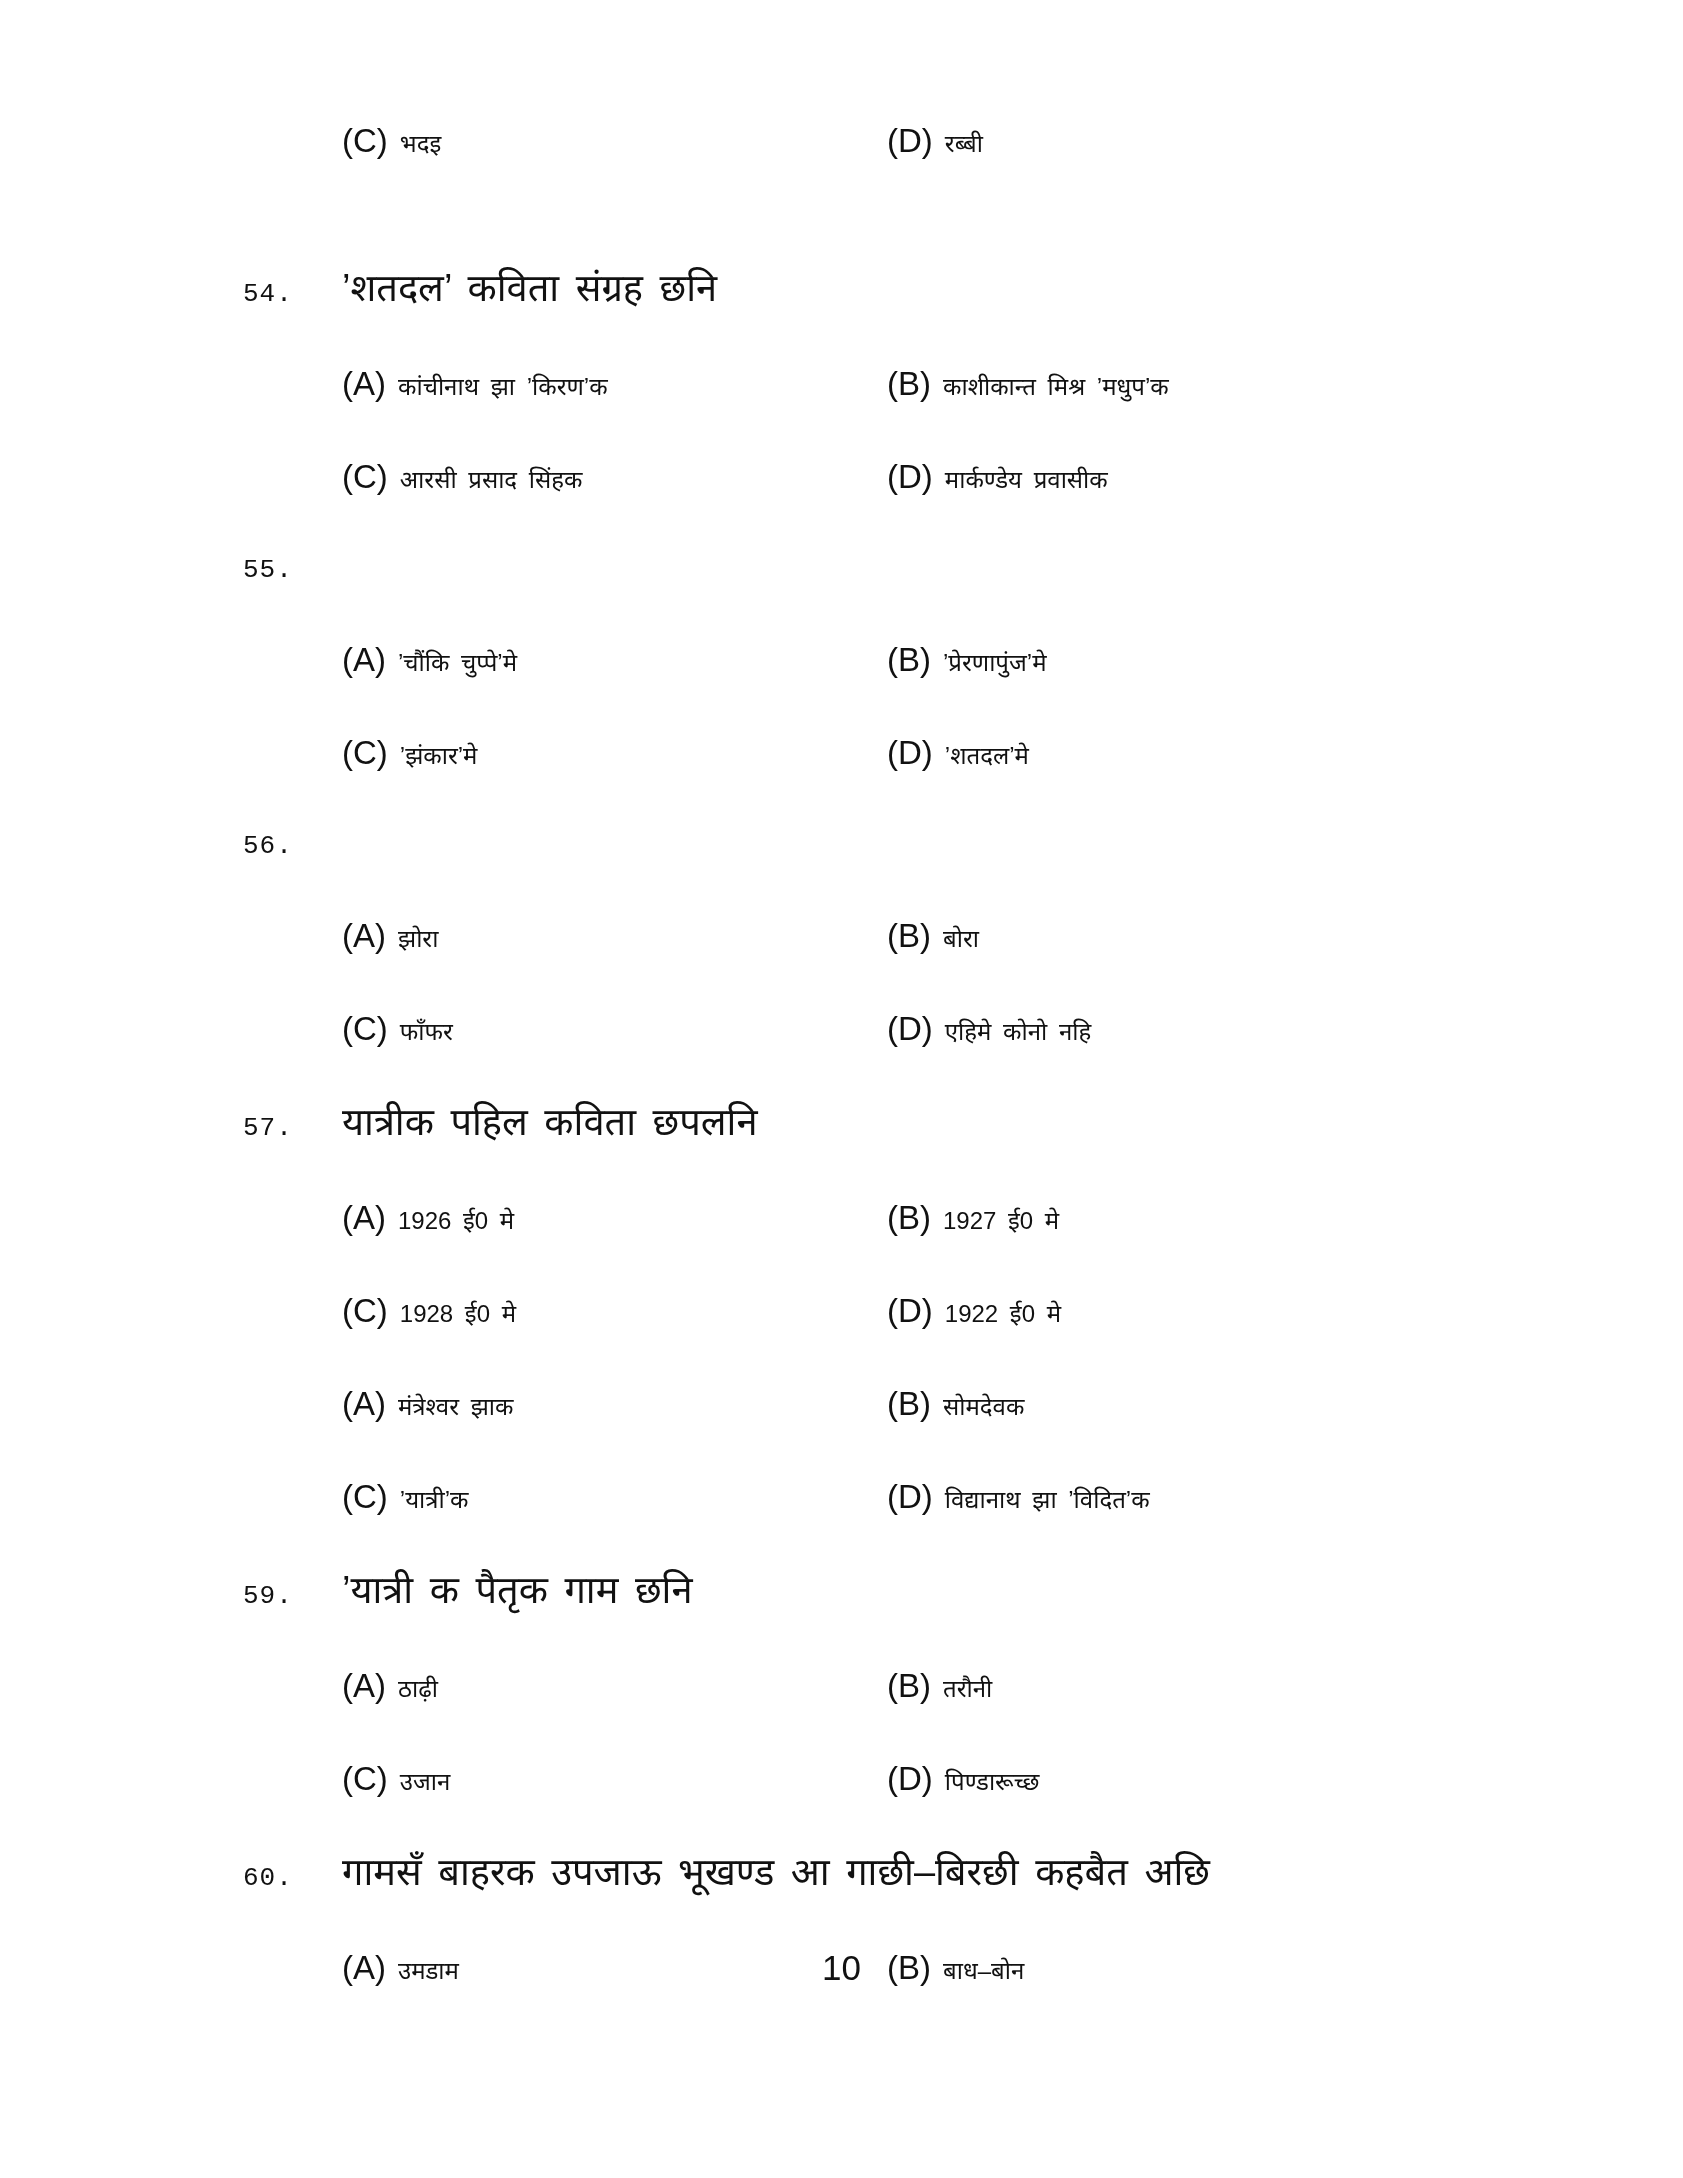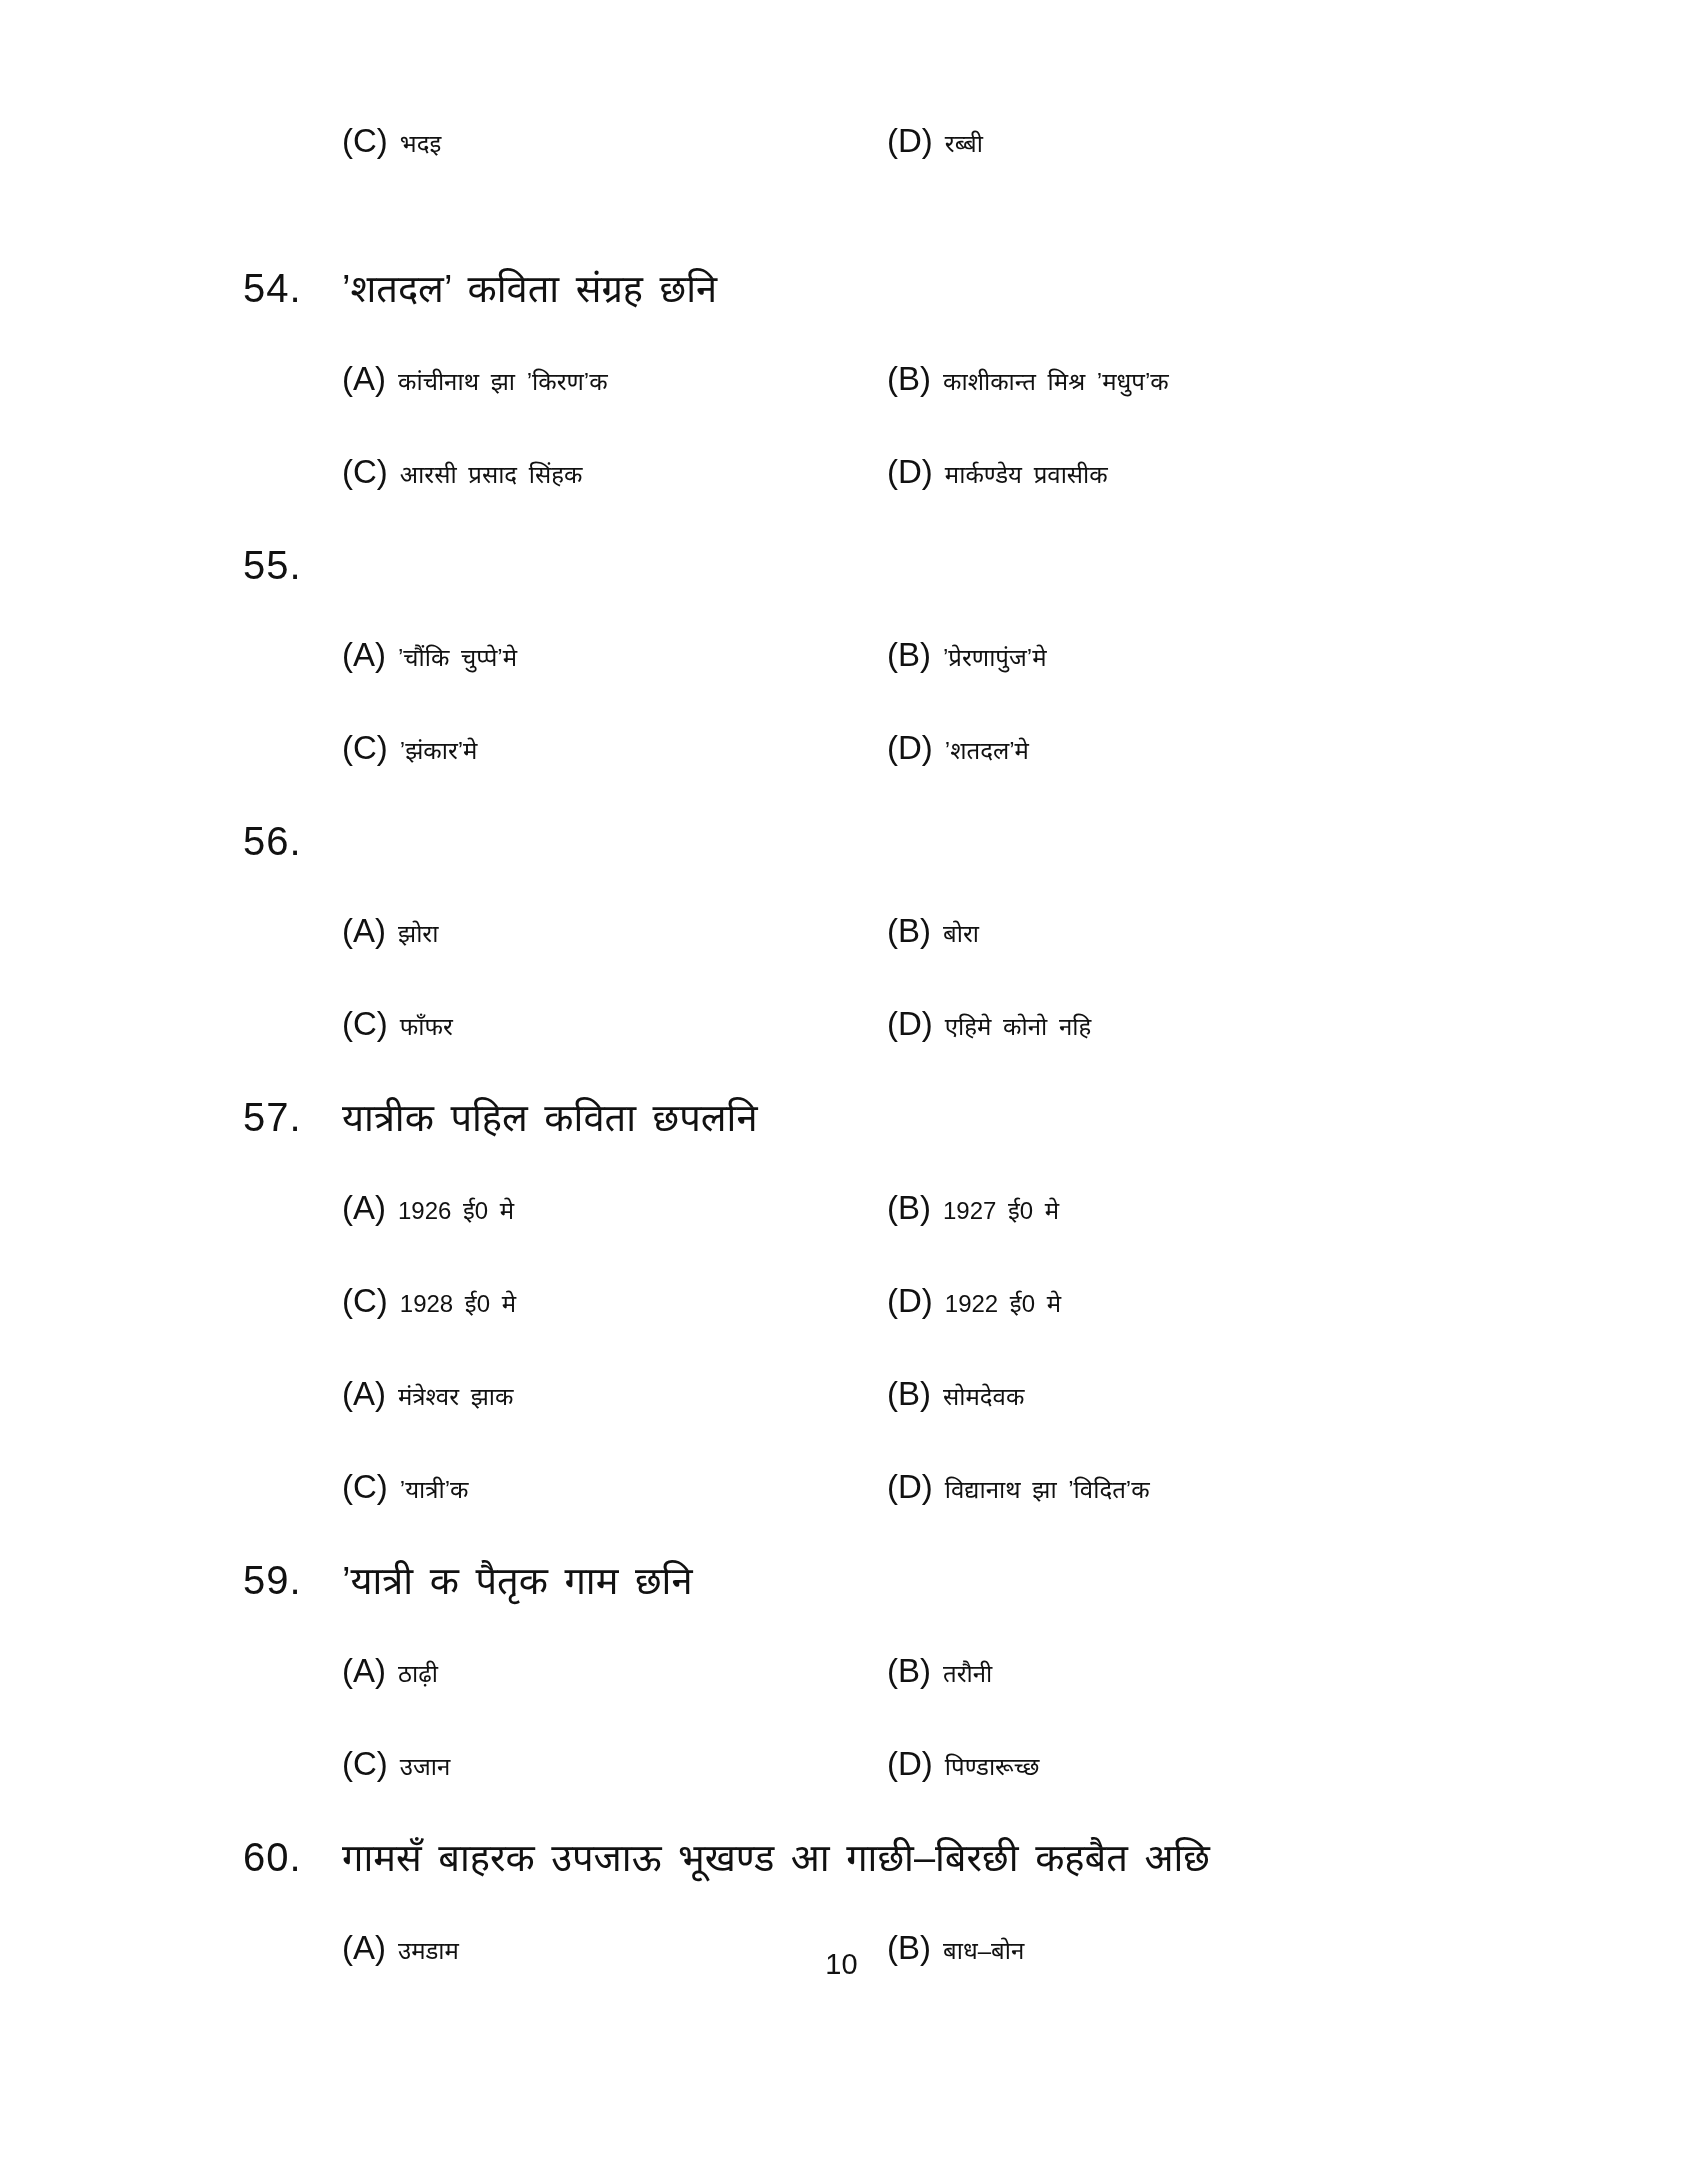--- a/index.html
+++ b/index.html
@@ -20,22 +20,23 @@
     display: flex;
     align-items: baseline;
     margin-bottom: 50px;
     font-size: 34px;
     line-height: 40px;
   }
   .row.orphan { margin-bottom: 104px; padding-left: 99px; }
   .qnum {
     width: 99px;
     flex-shrink: 0;
-    font-size: 40px;
+    font-size: 26px;
     letter-spacing: 1px;
+    font-family: Liberation Mono, monospace;
   }
   .qtext {
     font-size: 38px;
     word-spacing: 6px;
   }
   .opts { padding-left: 99px; }
   .opt {
     display: flex;
     align-items: baseline;
   }
@@ -51,21 +52,21 @@
   .opt-text {
     font-size: 24px;
     word-spacing: 5px;
   }
   .footer {
     position: absolute;
     left: 0;
     right: 0;
     top: 1948px;
     text-align: center;
-    font-size: 29px;
+    font-size: 35px;
   }
 </style>
 </head>
 <body>
 
 <div class="page">
 
   <div class="row orphan">
     <div class="opt opt-left">
       <span class="opt-label">(C)</span>

